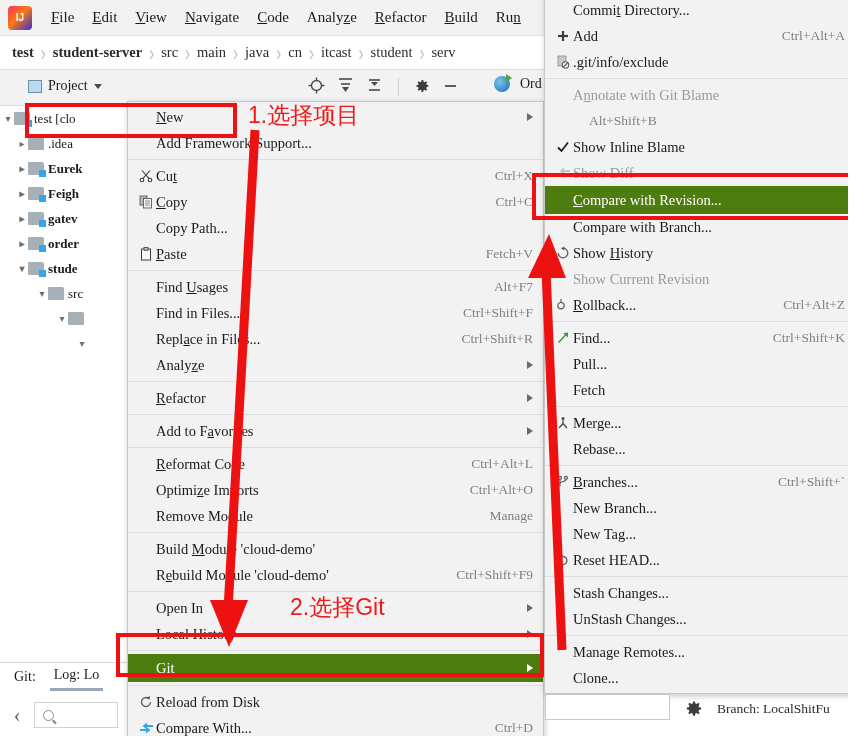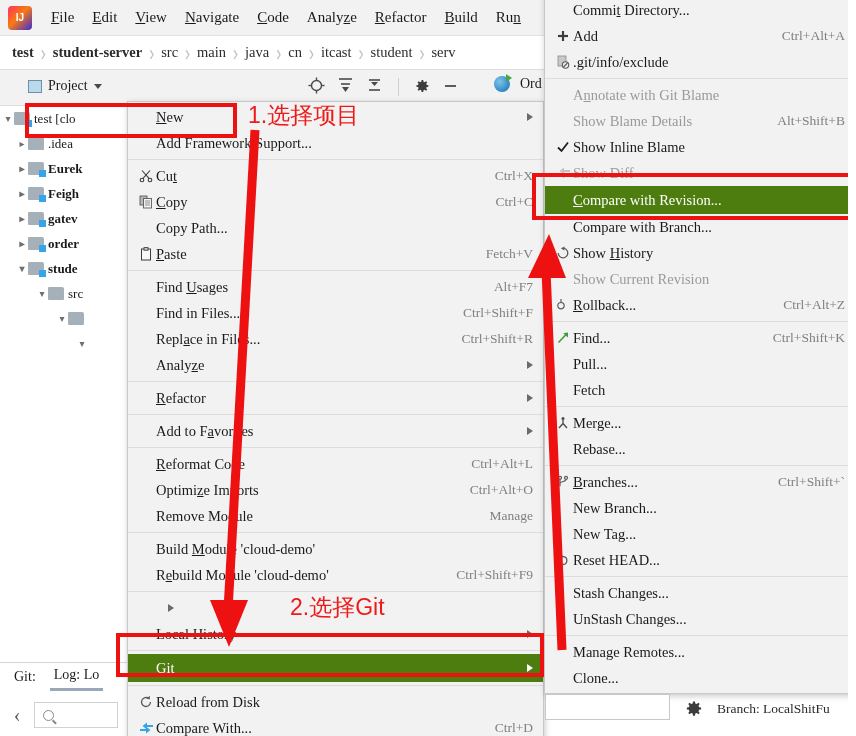--- a/index.html
+++ b/index.html
@@ -651,20 +651,21 @@
     <div class="mi">
       <span class="ic"></span>
       <span class="lbl">R<u class="acc">e</u>build Module 'cloud-demo'</span>
       <span class="sc">Ctrl+Shift+F9</span>
     </div>
 
     <div class="msep"></div>
 
     <div class="mi">
       <span class="ic"></span>
+      <span class="lbl">Open In</span>
       <span class="sub"></span>
     </div>
     <div class="mi">
       <span class="ic"></span>
       <span class="lbl">Local History</span>
       <span class="sub"></span>
     </div>
 
     <div class="msep"></div>
 
@@ -726,21 +727,20 @@
     </div>
 
     <div class="msep"></div>
 
     <div class="mi disabled">
       <span class="ic"></span>
       <span class="lbl">A<u class="acc">n</u>notate with Git Blame</span>
     </div>
     <div class="mi disabled">
       <span class="ic"></span>
-      <span class="lbl">Show Blame Details</span>
       <span class="sc">Alt+Shift+B</span>
     </div>
     <div class="mi">
       <span class="ic">
         <svg width="14" height="14" viewBox="0 0 14 14">
             <polyline points="2,7.5 5.5,11 12,2.5" fill="none" stroke="#1f1f1f" stroke-width="1.8"></polyline>
           </svg>
       </span>
       <span class="lbl">Show Inline Blame</span>
     </div>

